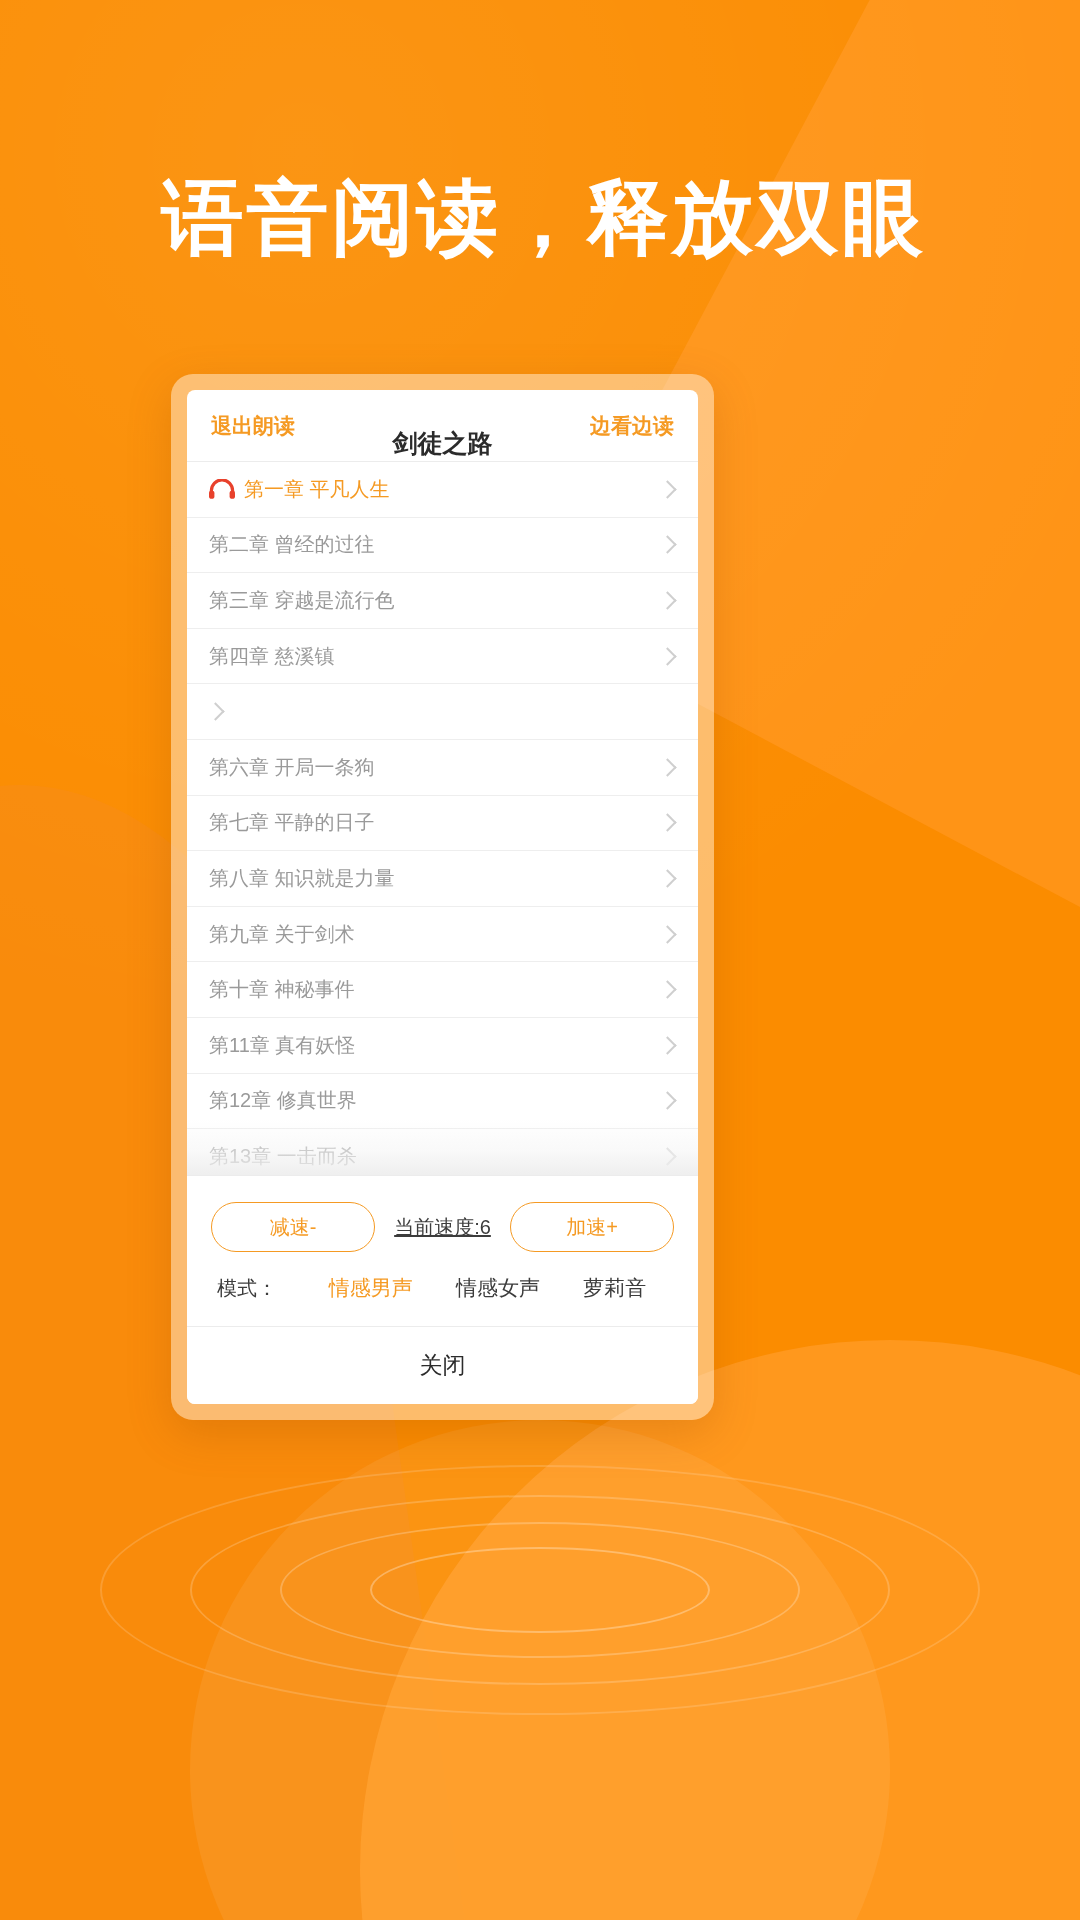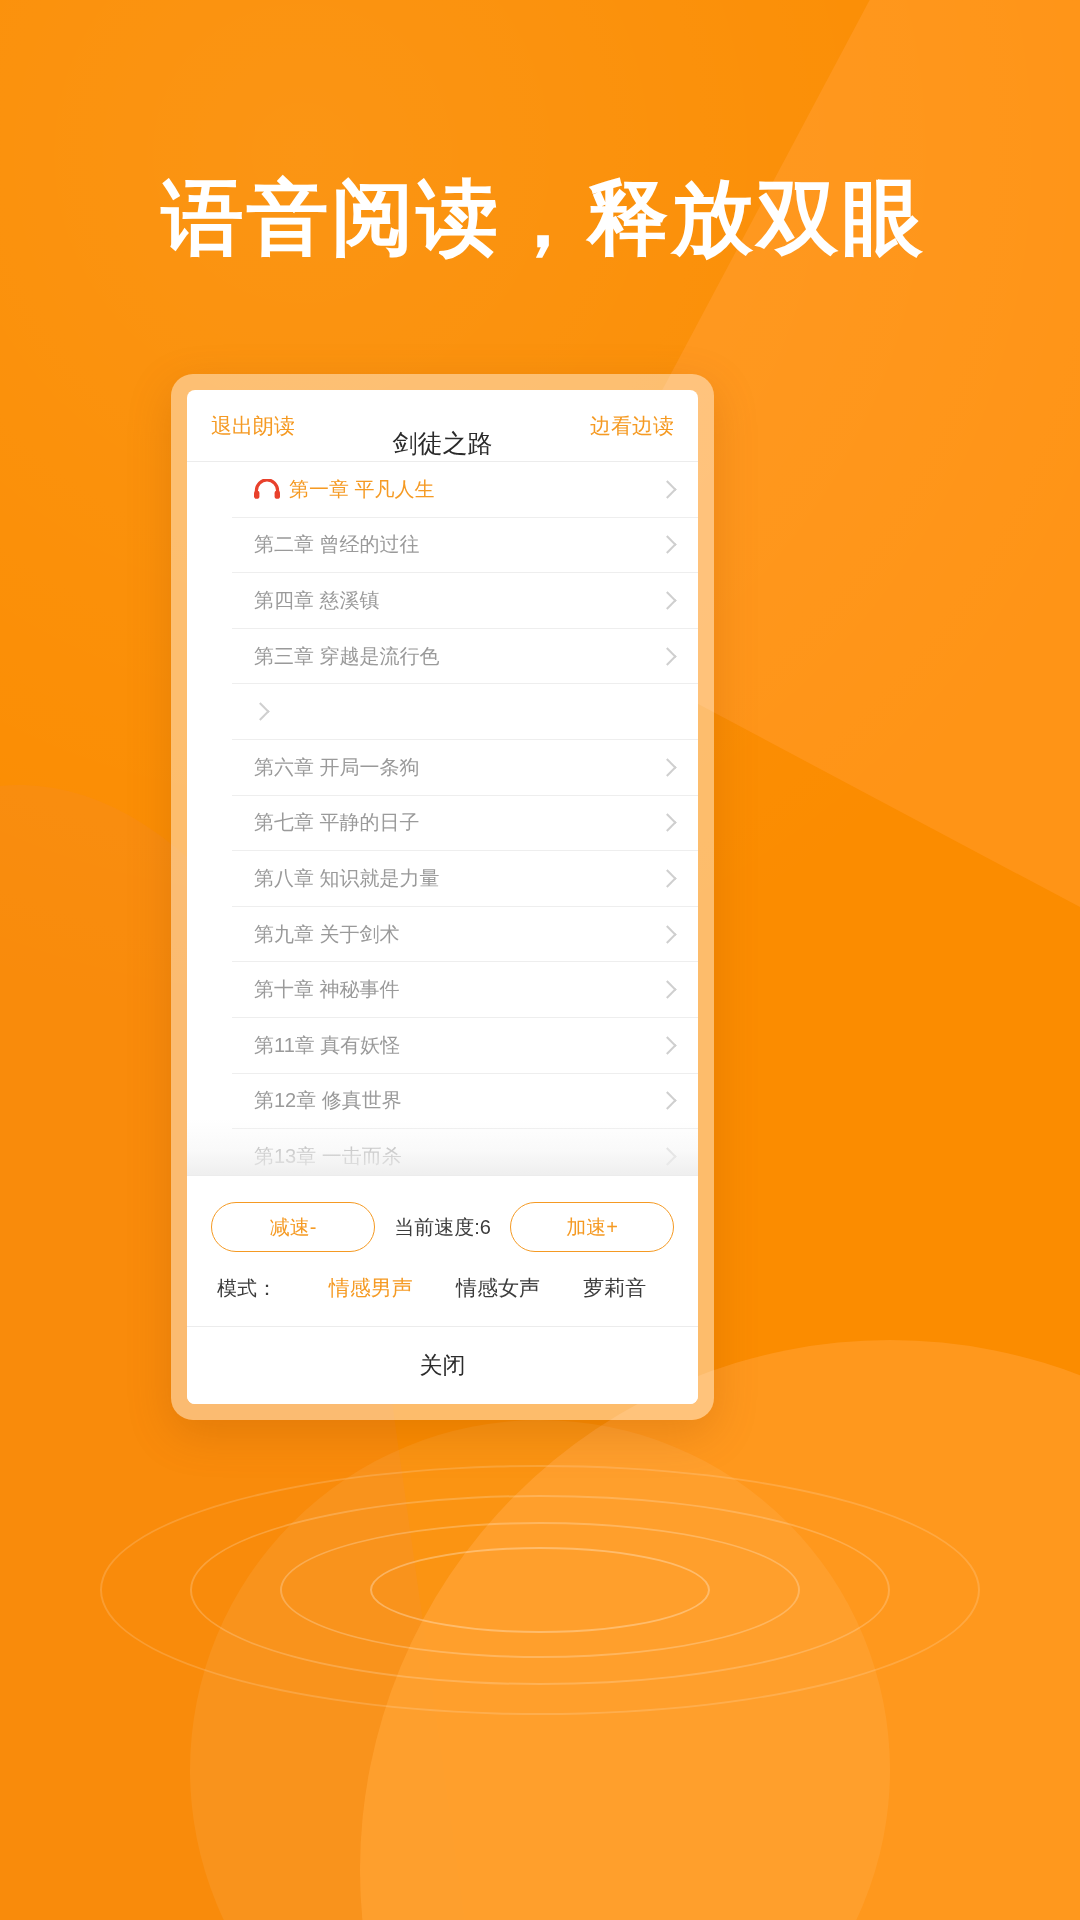--- a/index.html
+++ b/index.html
@@ -120,29 +120,28 @@
   }
   .hdr-title {
     font-size: 25px;
     color: #2b2b2b;
     white-space: nowrap;
     position: absolute;
     left: 50%;
     transform: translateX(-50%);
     margin-top: 36px;
   }
-  .card-header { position: relative; }
+  .card-header { position: relative; font-weight: bold; }
 
   
   .chapter-list {
     flex: 1 1 auto;
     overflow: hidden;
     position: relative;
     background: #fff;
-    padding-left: 45px;
   }
   .chapter-row {
     height: 55.6px;
     display: flex;
     align-items: center;
     padding: 0 20px 0 22px;
     border-bottom: 1px solid #eeeeee;
     position: relative;
   }
   .chapter-row:last-child { border-bottom: none; }
@@ -197,20 +196,21 @@
     display: flex;
     align-items: center;
     justify-content: center;
     background: #fff;
     white-space: nowrap;
   }
   .speed-readout {
     font-size: 20px;
     color: #3c3c3c;
     white-space: nowrap;
+    text-decoration: underline;
   }
   .mode-row {
     display: flex;
     align-items: center;
     padding: 0 6px 24px 6px;
   }
   .mode-label {
     font-size: 20px;
     color: #3c3c3c;
     white-space: nowrap;
@@ -276,25 +276,25 @@
         </svg>
         <span class="chapter-label">第一章 平凡人生</span>
         <span class="chev"></span>
       </div>
 
       <div class="chapter-row">
         <span class="chapter-label">第二章 曾经的过往</span>
         <span class="chev"></span>
       </div>
       <div class="chapter-row">
+        <span class="chapter-label">第三章 穿越是流行色</span>
+        <span class="chev"></span>
+      </div>
+      <div class="chapter-row">
         <span class="chapter-label">第四章 慈溪镇</span>
-        <span class="chev"></span>
-      </div>
-      <div class="chapter-row">
-        <span class="chapter-label">第三章 穿越是流行色</span>
         <span class="chev"></span>
       </div>
       <div class="chapter-row">
         <span class="chev"></span>
       </div>
       <div class="chapter-row">
         <span class="chapter-label">第六章 开局一条狗</span>
         <span class="chev"></span>
       </div>
       <div class="chapter-row">

